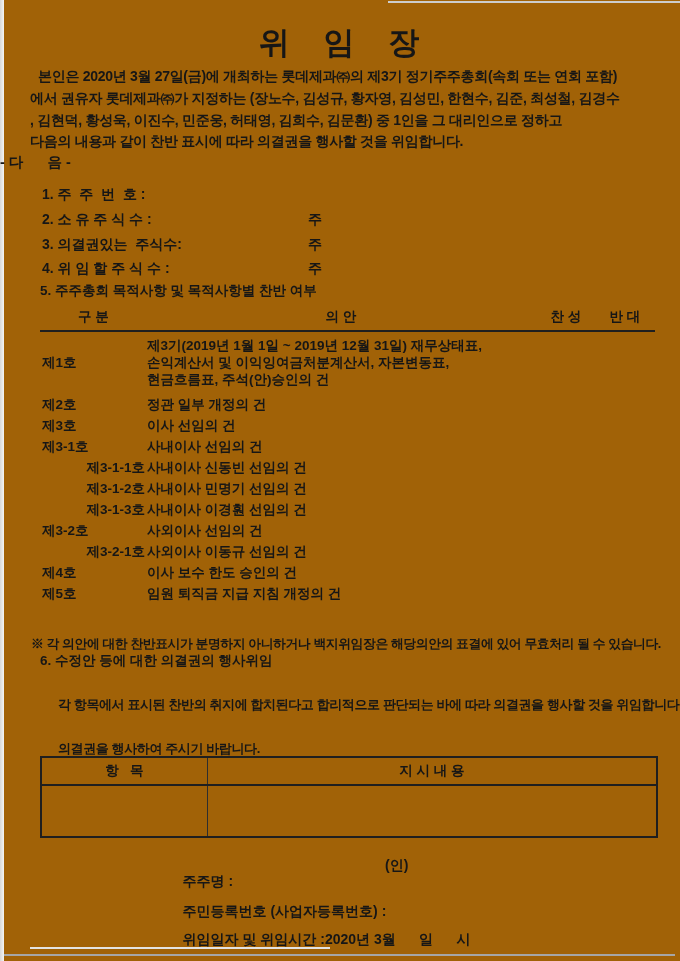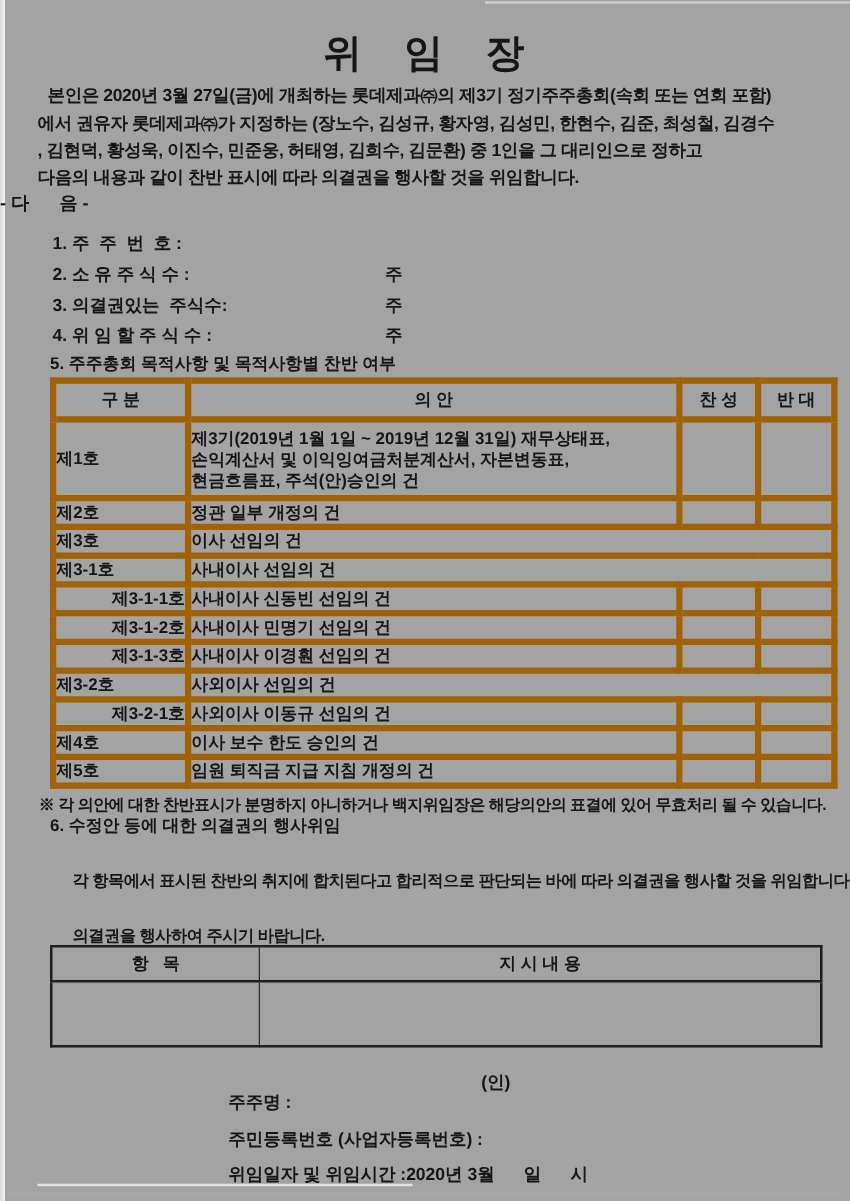--- a/index.html
+++ b/index.html
@@ -1,18 +1,18 @@
 <!DOCTYPE html>
 <html><head>
 <meta charset="utf-8">
 <style>
   html,body { margin:0; padding:0; background:#888; }
   .page {
     position:relative; width:680px; height:961px; margin:0 auto;
-    background:#a3a3a3; overflow:hidden;
+    background:#a16207; overflow:hidden;
     font-family:"Liberation Sans", sans-serif;
     font-weight:bold; color:#161616;
   }
   .pre { white-space:pre; }
 
   
   .artifact-left { position:absolute; top:0; left:0; width:4px; height:961px;
     background:linear-gradient(to right,#d7d7d7,#f4f4f4); }
   .artifact-top { position:absolute; top:1px; left:388px; width:292px; height:2px; background:#cdcdcd; }
   .artifact-bottom { position:absolute; top:954px; left:4px; width:671px; height:2px; background:#a6a6a6; }
@@ -32,21 +32,21 @@
   .field-row { position:absolute; left:0; width:680px; height:17px;
     font-size:14px; line-height:17px; }
   .field-row .label { position:absolute; left:42px; }
   .field-row .suffix { position:absolute; left:308px; }
 
   .section5-title { position:absolute; top:282px; left:40px; font-size:13.5px; }
 
   table.agenda { position:absolute; top:302px; left:40px;
     border-collapse:collapse; table-layout:fixed; width:607px;
     font-size:13.5px; }
-  table.agenda, table.agenda td { border:5px solid #a16207; }
+  table.agenda, table.agenda td { border:2px solid #a16207; }
   table.agenda { border:2px solid #1f1f1f; }
   table.agenda tr.head td { border-bottom:2px solid #1f1f1f; }
   table.agenda td { padding:0; overflow:hidden; }
   td.c-cat { width:103px; padding-left:9px; }
   td.c-agenda { width:388px; padding-left:8px; }
   td.c-yes { width:58px; }
   td.c-no { width:56px; }
   tr.head td { text-align:center !important; padding:0 !important; height:26px; }
   tr.r-tall { height:63px; }
   tr.r-std { height:21px; }

